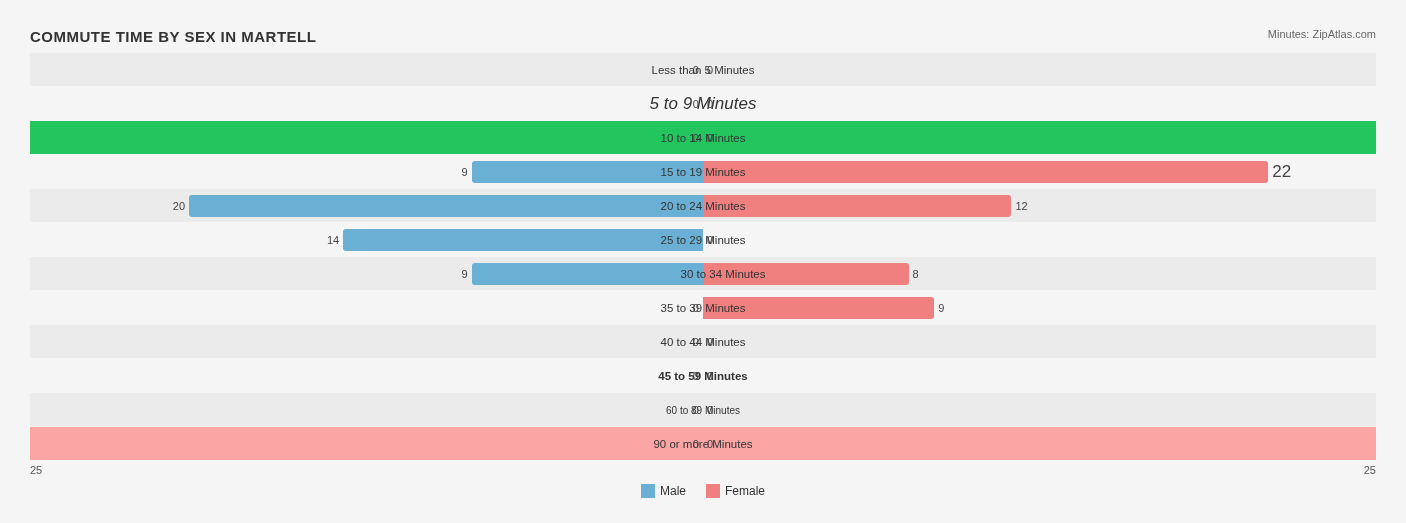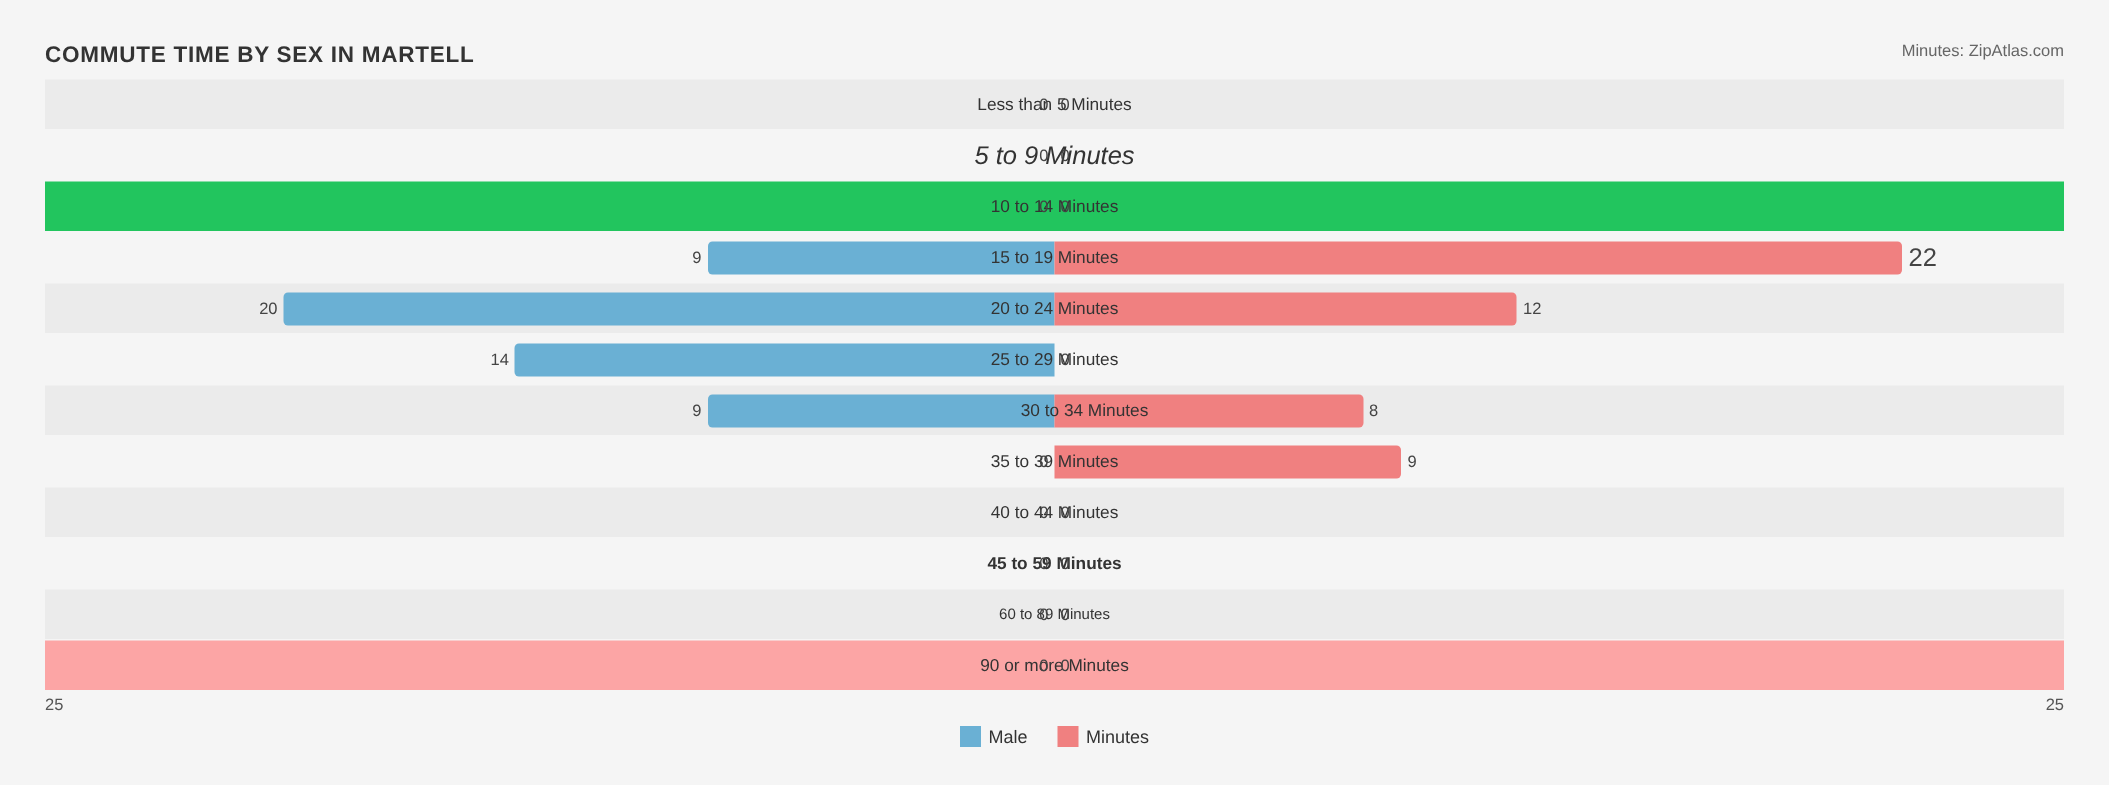--- a/index.html
+++ b/index.html
@@ -170,16 +170,16 @@
     <span>25</span>
   </div>
 
   <div class="legend">
     <div class="legend-item">
       <div class="legend-box" style="background:#6ab0d4;"></div>
       <span>Male</span>
     </div>
     <div class="legend-item">
       <div class="legend-box" style="background:#f08080;"></div>
-      <span>Minutes</span>
+      <span>Female</span>
     </div>
   </div>
 </div>
 
 </body></html>

